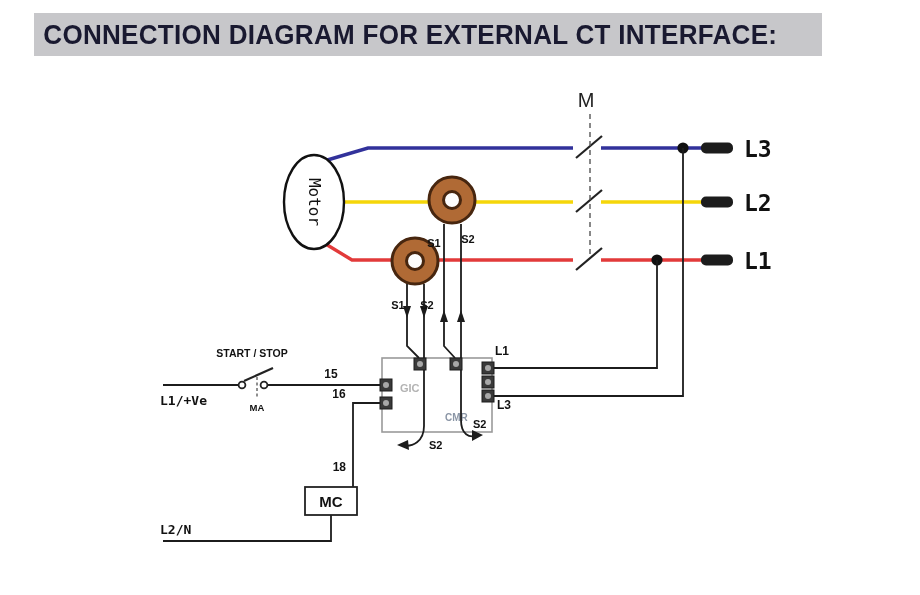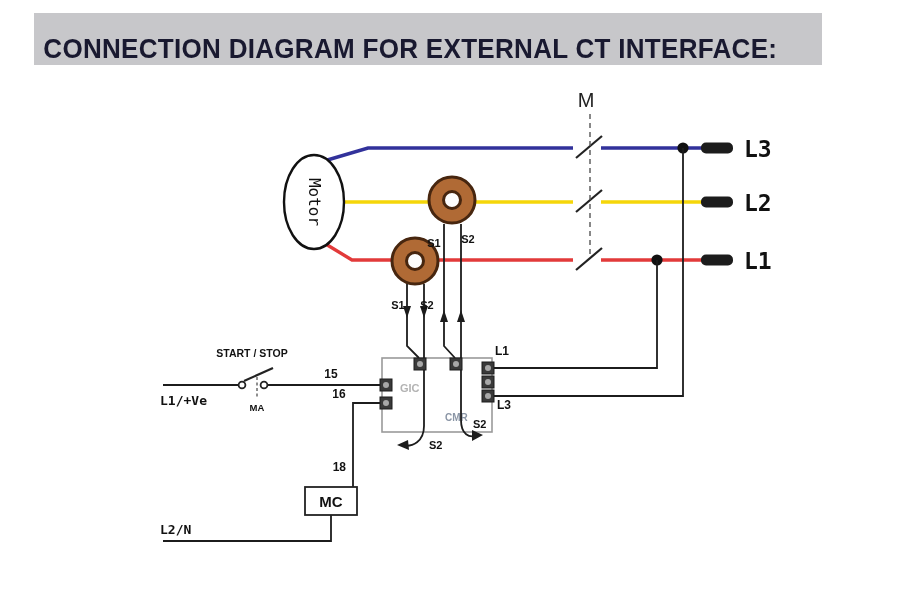--- a/index.html
+++ b/index.html
@@ -1,22 +1,22 @@
 <!DOCTYPE html>
 <html style="--title_bg: #c7c7ca; --title_text: #191930; --phase_l3: #32329b; --phase_l2: #f5d60a; --phase_l1: #e23a3a; --ct_body: #b06a35; --ct_edge: #47260f; --wire: #1c1c1c; --terminal: #1c1c1c; --relay_border: #9a9a9a; --relay_text: #b3b3b3; --cmr_text: #8b96a6;"><head>
 <meta charset="utf-8">
 <style>
   html,body{margin:0;padding:0;}
   body{
     width:920px;height:595px;position:relative;overflow:hidden;
     background:#ffffff;font-family:"Liberation Sans",sans-serif;
   }
   .title-bar{
-    position:absolute;left:34px;top:13px;width:788px;height:52px;
-    background:var(--title_bg,#c7c7ca);display:flex;align-items:flex-end;
+    position:absolute;left:34px;top:13px;width:788px;height:43px;
+    background:var(--title_bg,#c7c7ca);display:flex;align-items:center;
   }
   .title-bar span{
     display:inline-block;padding-left:10px;white-space:nowrap;
     font-weight:700;font-size:28px;letter-spacing:.3px;
     color:var(--title_text,#1a1a2e);
     transform:scaleX(.93);transform-origin:left center;
   }
   svg{position:absolute;left:0;top:0;}
   text{user-select:none;}
   .lbl{font-family:"Liberation Sans",sans-serif;font-weight:700;fill:#111;}

